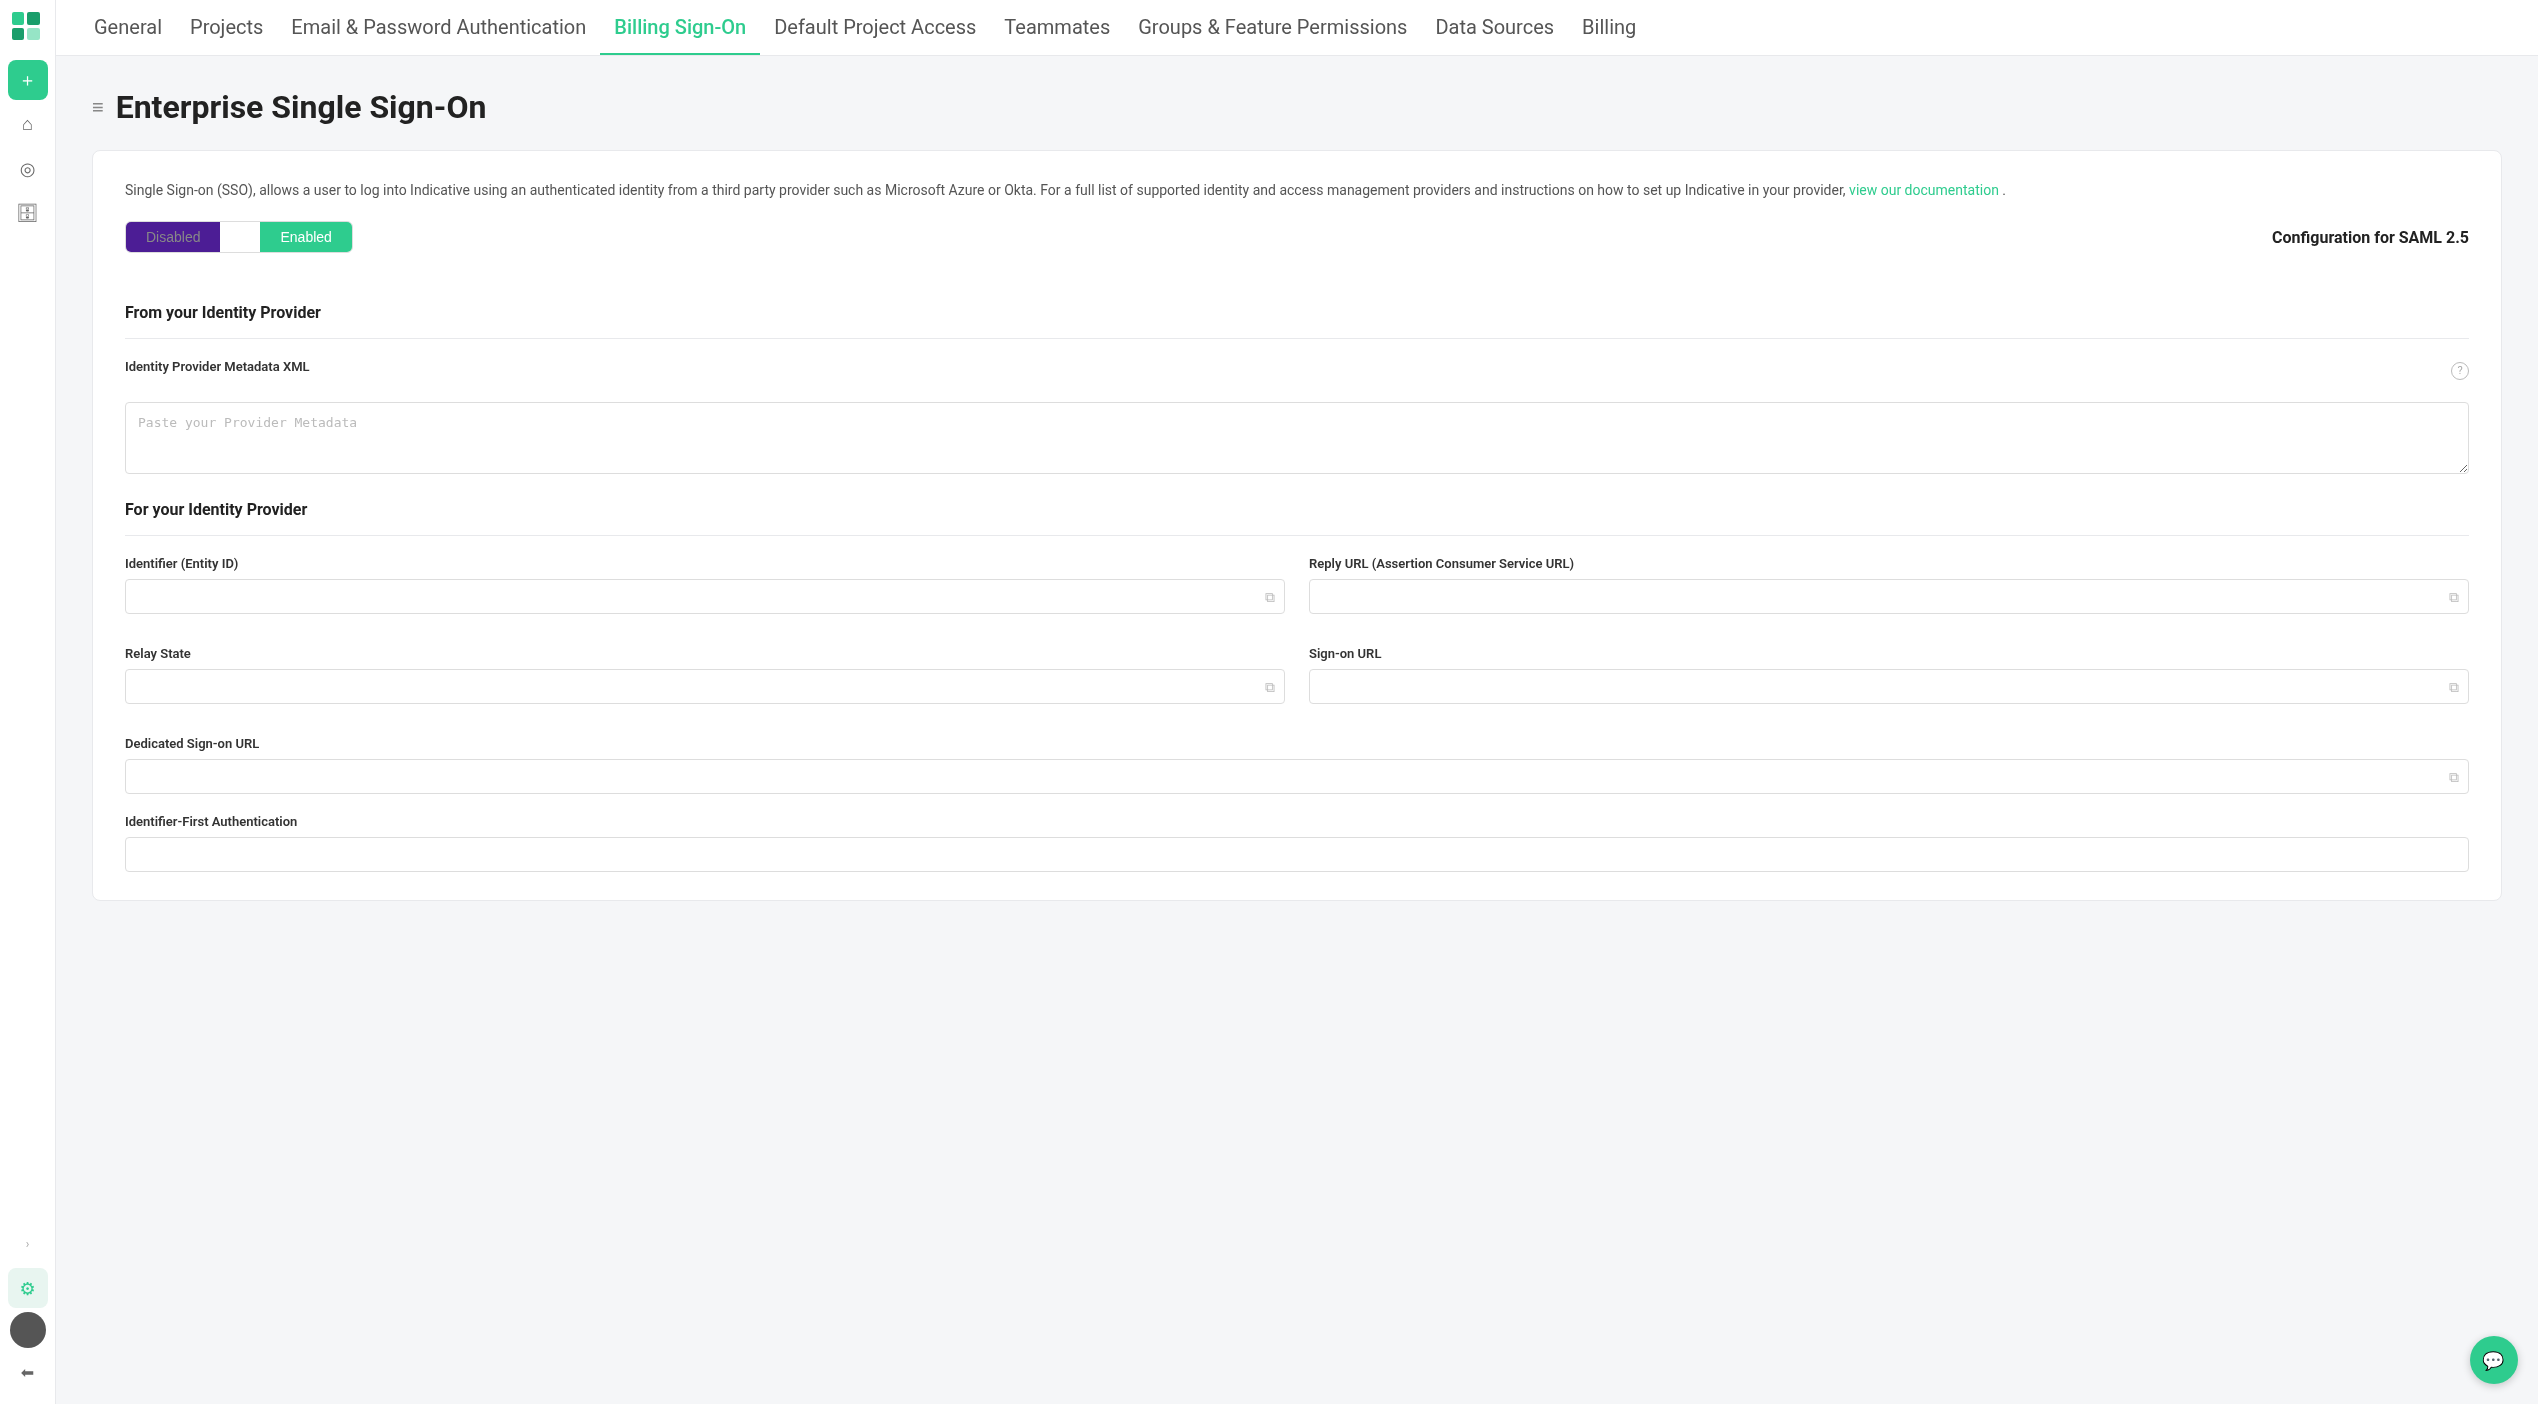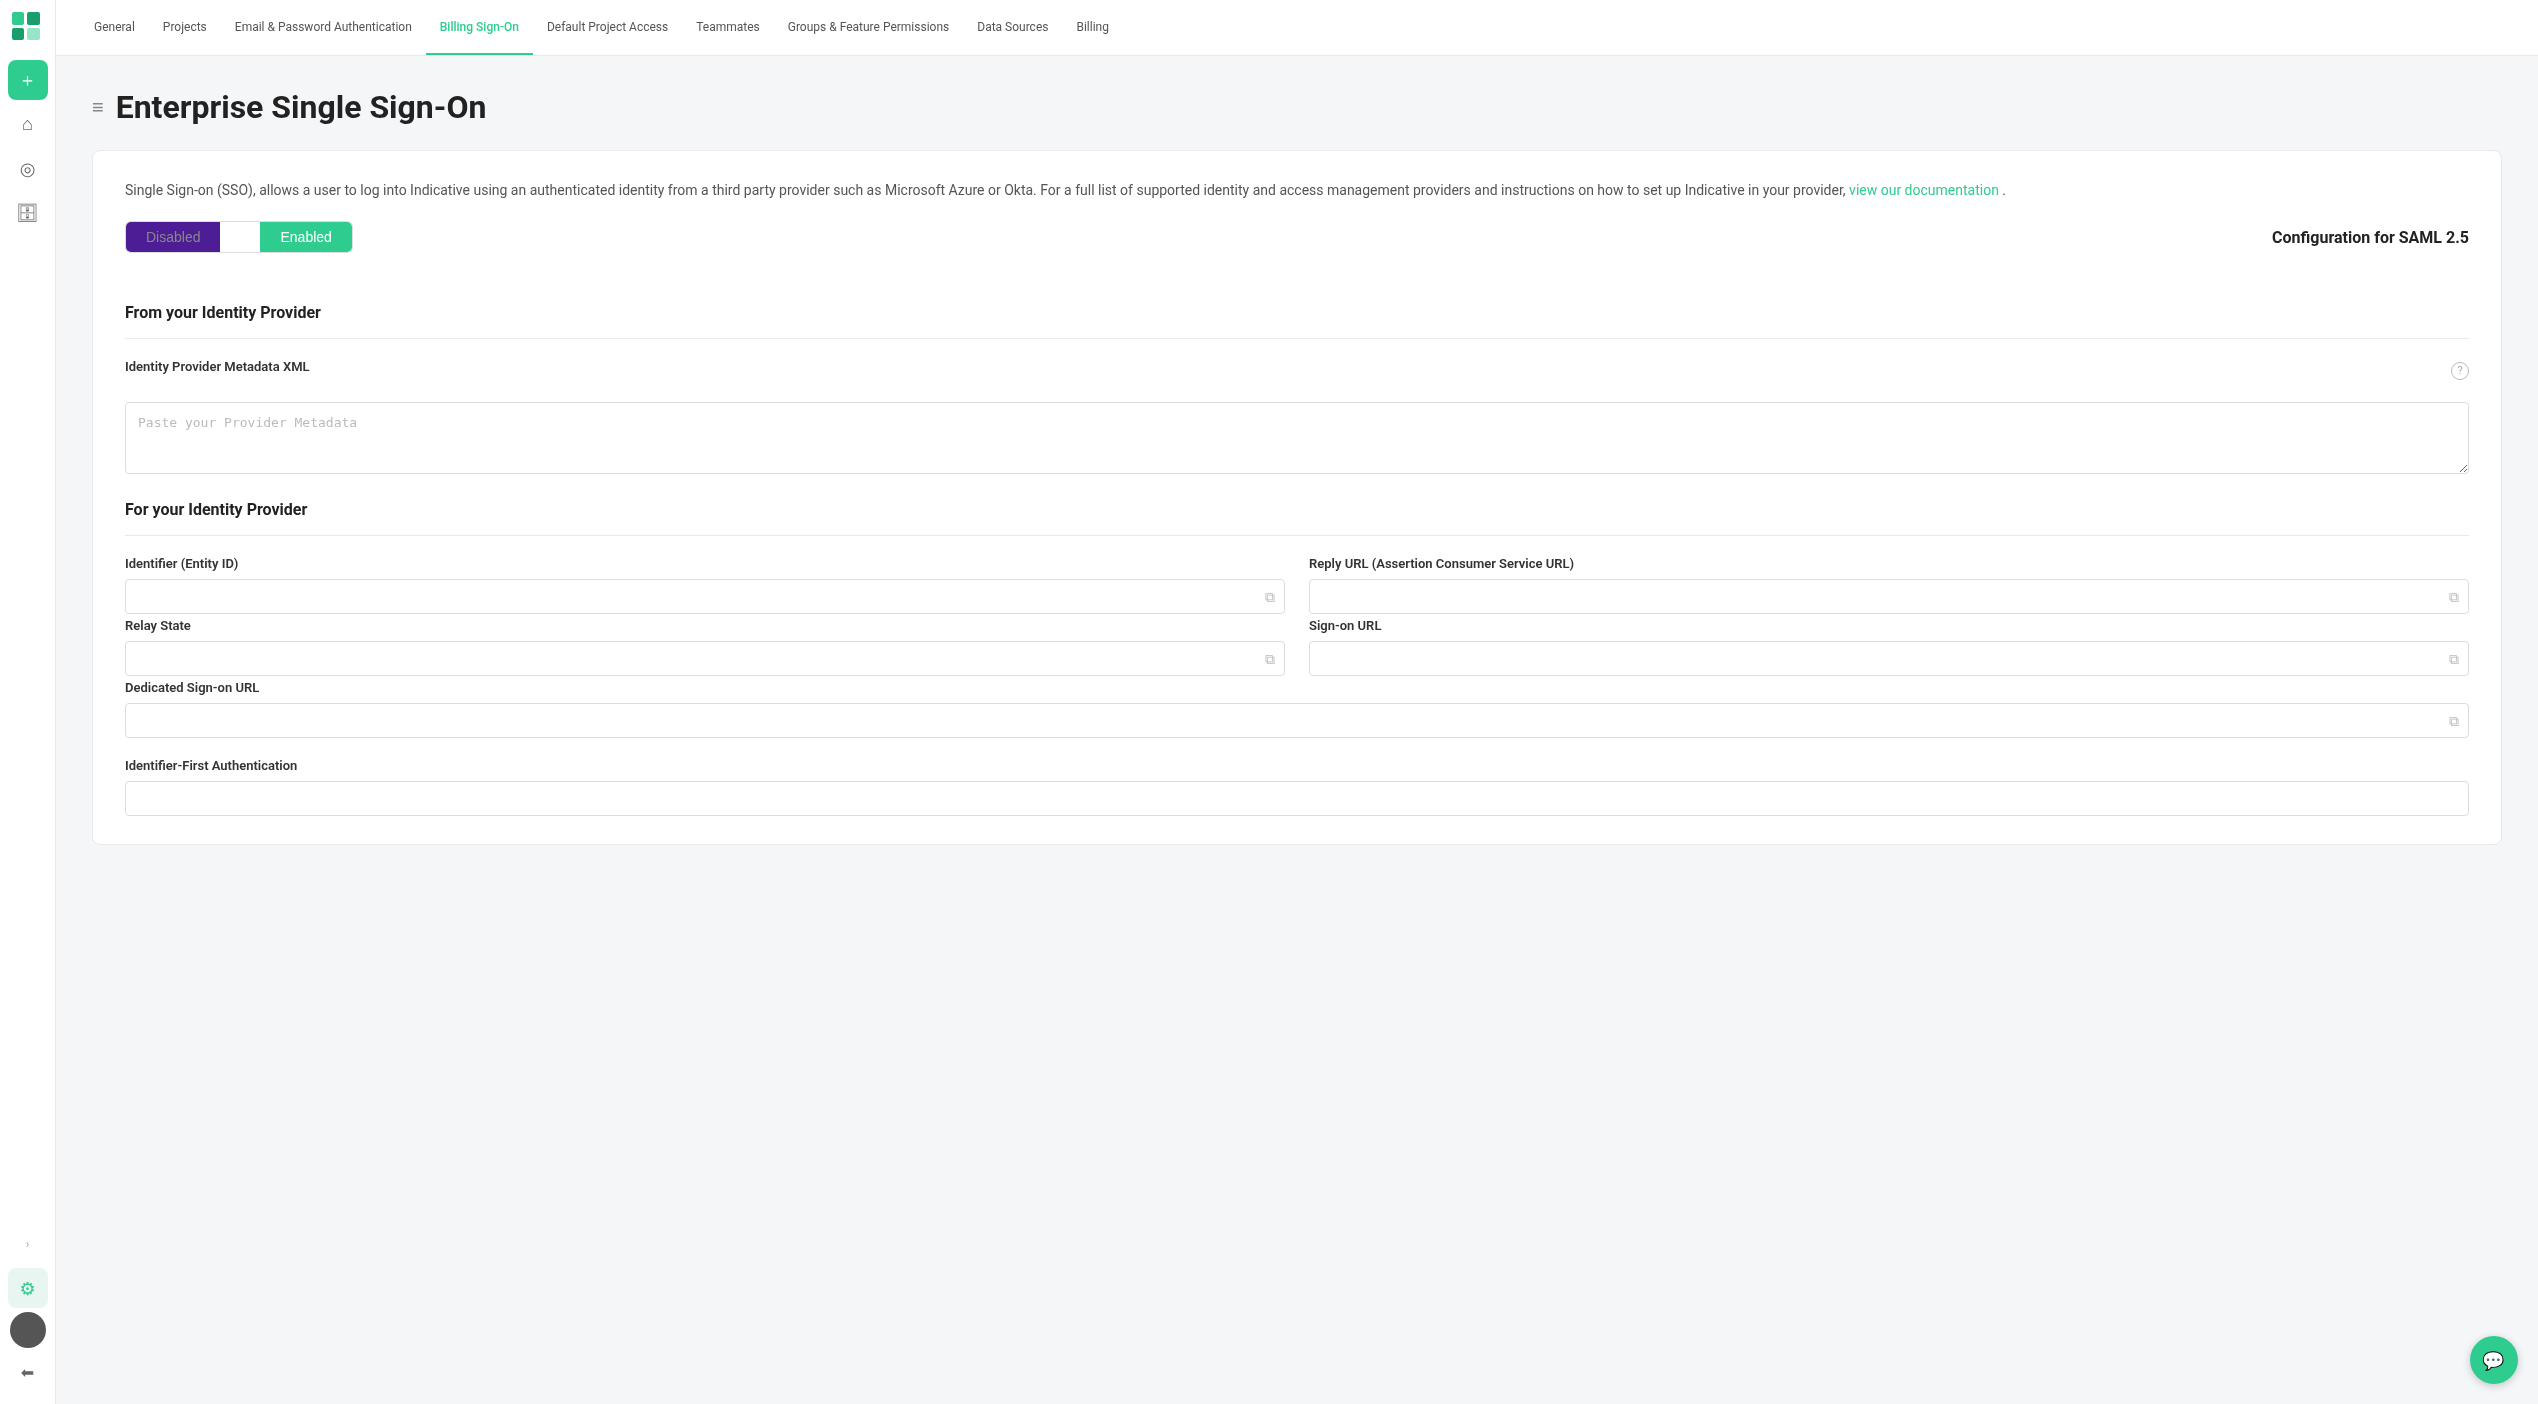--- a/index.html
+++ b/index.html
@@ -72,21 +72,21 @@
       padding: 0 24px;
       height: 56px;
       flex-shrink: 0;
       overflow-x: auto;
     }
     .top-nav-item {
       padding: 0 14px;
       height: 56px;
       display: flex;
       align-items: center;
-      font-size: 12px;
+      font-size: 20px;
       color: #555;
       cursor: pointer;
       white-space: nowrap;
       border-bottom: 3px solid transparent;
       margin-bottom: -1px;
       text-align: right;
     }
     .top-nav-item.active {
       color: #2ecc8e;
       border-bottom: 3px solid #2ecc8e;
@@ -202,21 +202,21 @@
       font-size: 11px;
       color: #aaa;
       cursor: pointer;
       flex-shrink: 0;
     }
 
     .field-row {
       display: grid;
       grid-template-columns: 1fr 1fr;
       gap: 24px;
-      margin-bottom: 4px;
+      margin-bottom: 32px;
     }
     .field-col { display: flex; flex-direction: column; }
 
     .field-input-wrapper {
       position: relative;
     }
     .field-input {
       width: 100%;
       border: 1px solid #ddd;
       border-radius: 4px;

